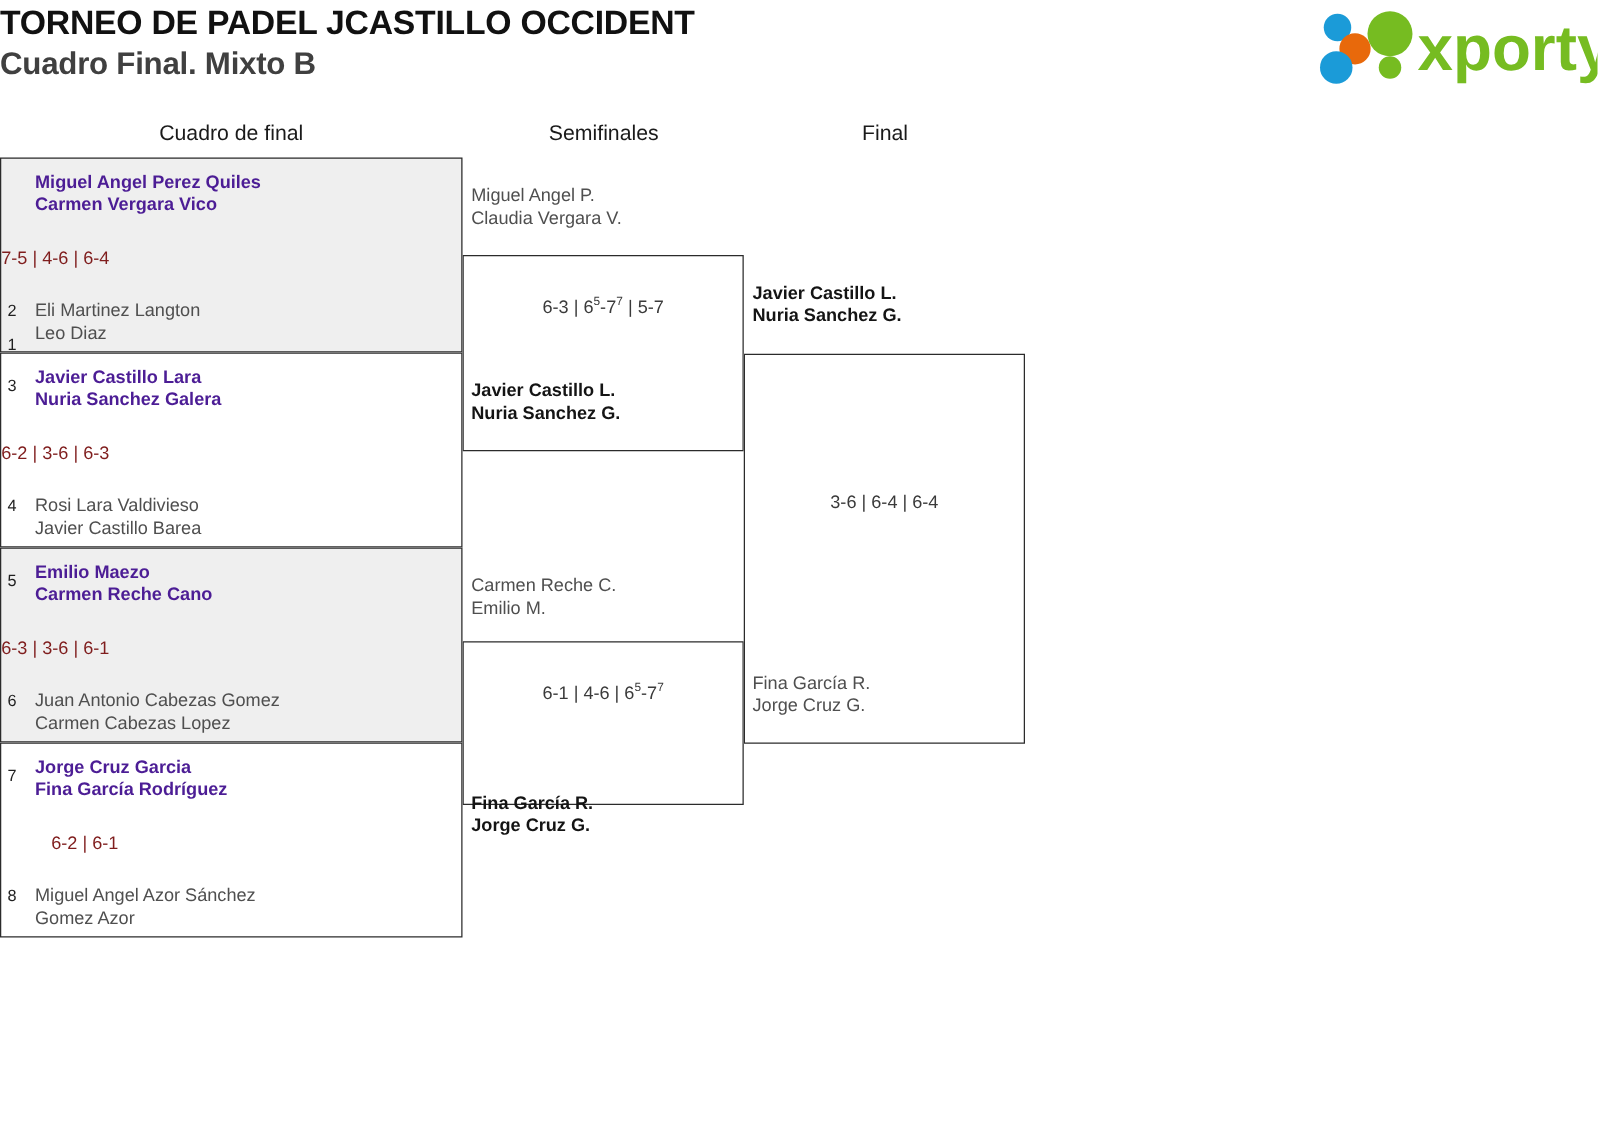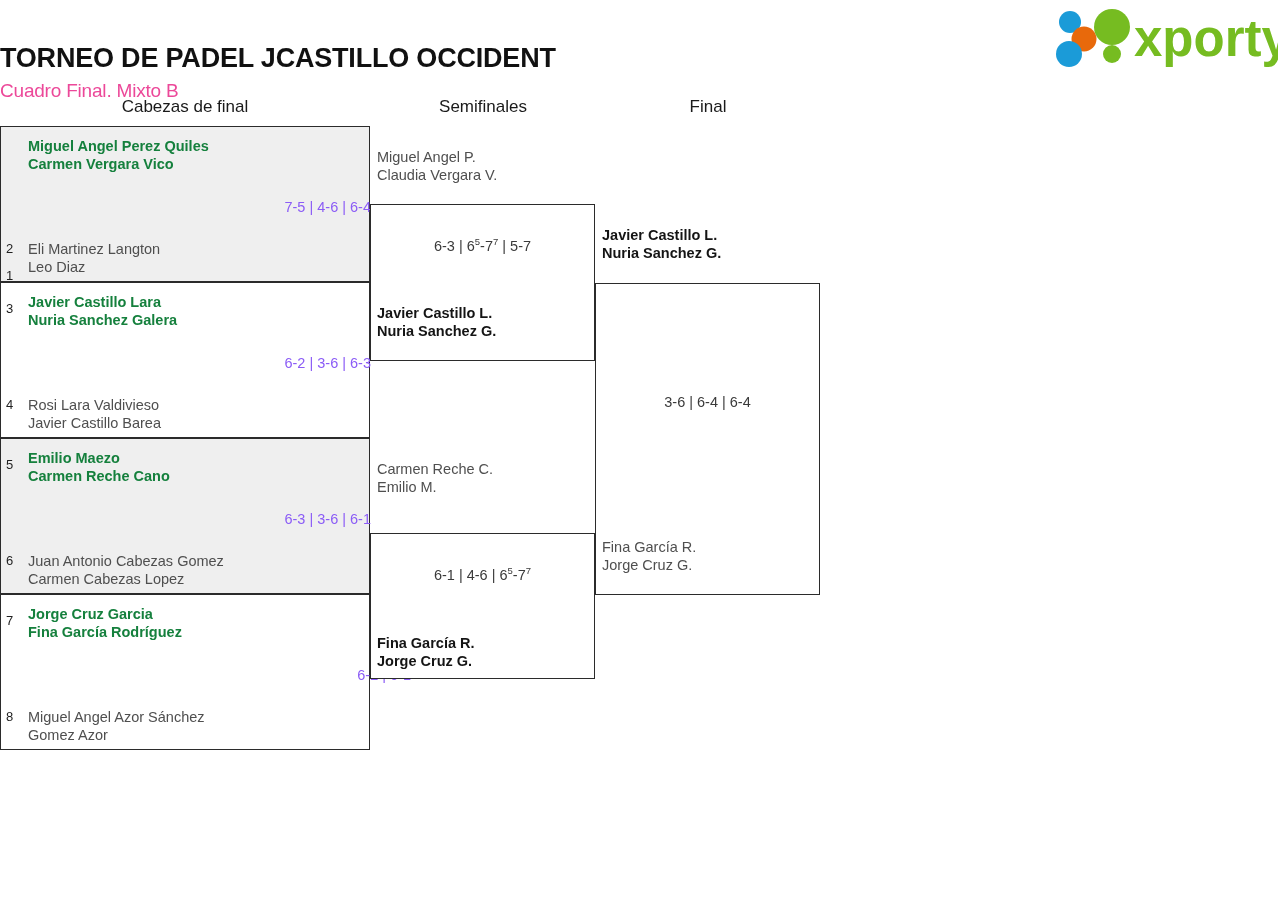--- a/index.html
+++ b/index.html
@@ -17,36 +17,35 @@
     overflow: hidden;
     background: #ffffff;
   }
 
   
   .title-block {
     position: absolute;
     left: 0px;
     top: 2px;
     width: 900px;
-    margin-top: 40px;
   }
   .title-line-1 {
     font-size: 27px;
     font-weight: bold;
     line-height: 33px;
     letter-spacing: -0.2px;
     color: #111111;
     white-space: nowrap;
   }
   .title-line-2 {
-    font-size: 19px;
-    font-weight: normal;
+    font-size: 25px;
+    font-weight: bold;
     line-height: 32px;
     letter-spacing: -0.2px;
-    color: #ec4899;
+    color: #404040;
     white-space: nowrap;
   }
 
   
   .logo {
     position: absolute;
     left: 1050px;
     top: 6px;
     width: 228px;
     height: 62px;
@@ -83,30 +82,30 @@
     line-height: 16px;
     color: #1f1f1f;
   }
   .qf .team {
     position: absolute;
     left: 27px;
     right: 6px;
     font-size: 14.5px;
     line-height: 18px;
   }
-  .qf .team.winner { font-weight: bold; color: #15803d; }
+  .qf .team.winner { font-weight: bold; color: #4c1d95; }
   .qf .team.loser  { font-weight: normal; color: #4f4f4f; }
   .qf .score {
     position: absolute;
     left: 0;
     width: 370px;
-    text-align: right;
-    font-size: 14.5px;
-    line-height: 18px;
-    color: #8b5cf6;
+    text-align: left;
+    font-size: 14.5px;
+    line-height: 18px;
+    color: #7f1d1d;
   }
 
   
   .sf { left: 370px; width: 225px; }
   .fi { left: 595px; width: 225px; }
 
   
   .slot {
     position: absolute;
     font-size: 14.5px;
@@ -146,21 +145,21 @@
     <svg width="228" height="62" viewBox="0 0 228 62" xmlns="http://www.w3.org/2000/svg">
       <circle cx="20" cy="16" r="11" fill="#1b9bd8"></circle>
       <circle cx="34" cy="33" r="12.5" fill="#e8690b"></circle>
       <circle cx="19" cy="48" r="13" fill="#1b9bd8"></circle>
       <circle cx="62" cy="21" r="18" fill="#76bc21"></circle>
       <circle cx="62" cy="48" r="9" fill="#76bc21"></circle>
       <text x="84" y="50" font-family="Liberation Sans, sans-serif" font-size="51" font-weight="bold" fill="#76bc21">xporty</text>
     </svg>
   </div>
 
-  <div class="round-header rh-qf">Cabezas de final</div>
+  <div class="round-header rh-qf">Cuadro de final</div>
   <div class="round-header rh-sf">Semifinales</div>
   <div class="round-header rh-f">Final</div>
 
   <div class="match qf shaded" style="top:126px; height:156px;">
     <div class="seed" style="top:141px;">1</div>
     <div class="team winner" style="top:10px;">
       <div>Miguel Angel Perez Quiles</div>
       <div>Carmen Vergara Vico</div>
     </div>
     <div class="score" style="top:71px;">7-5 | 4-6 | 6-4</div>
@@ -227,21 +226,21 @@
   <div class="slot winner" style="left:377px; top:304px;">
     <span class="l1">Javier Castillo L.</span>
     <span class="l2">Nuria Sanchez G.</span>
   </div>
 
   <div class="slot loser" style="left:377px; top:460px;">
     <span class="l1">Carmen Reche C.</span>
     <span class="l2">Emilio M.</span>
   </div>
 
-  <div class="match sf" style="top:533px; height:146px;">
+  <div class="match sf" style="top:513px; height:131px;">
     <div class="boxscore" style="left:0; width:223px; top:32px;">
       <span>6-1 | 4-6 | 6</span><sup>5</sup><span>-7</span><sup>7</sup>
     </div>
   </div>
 
   <div class="slot winner" style="left:377px; top:634px;">
     <span class="l1">Fina García R.</span>
     <span class="l2">Jorge Cruz G.</span>
   </div>
 

